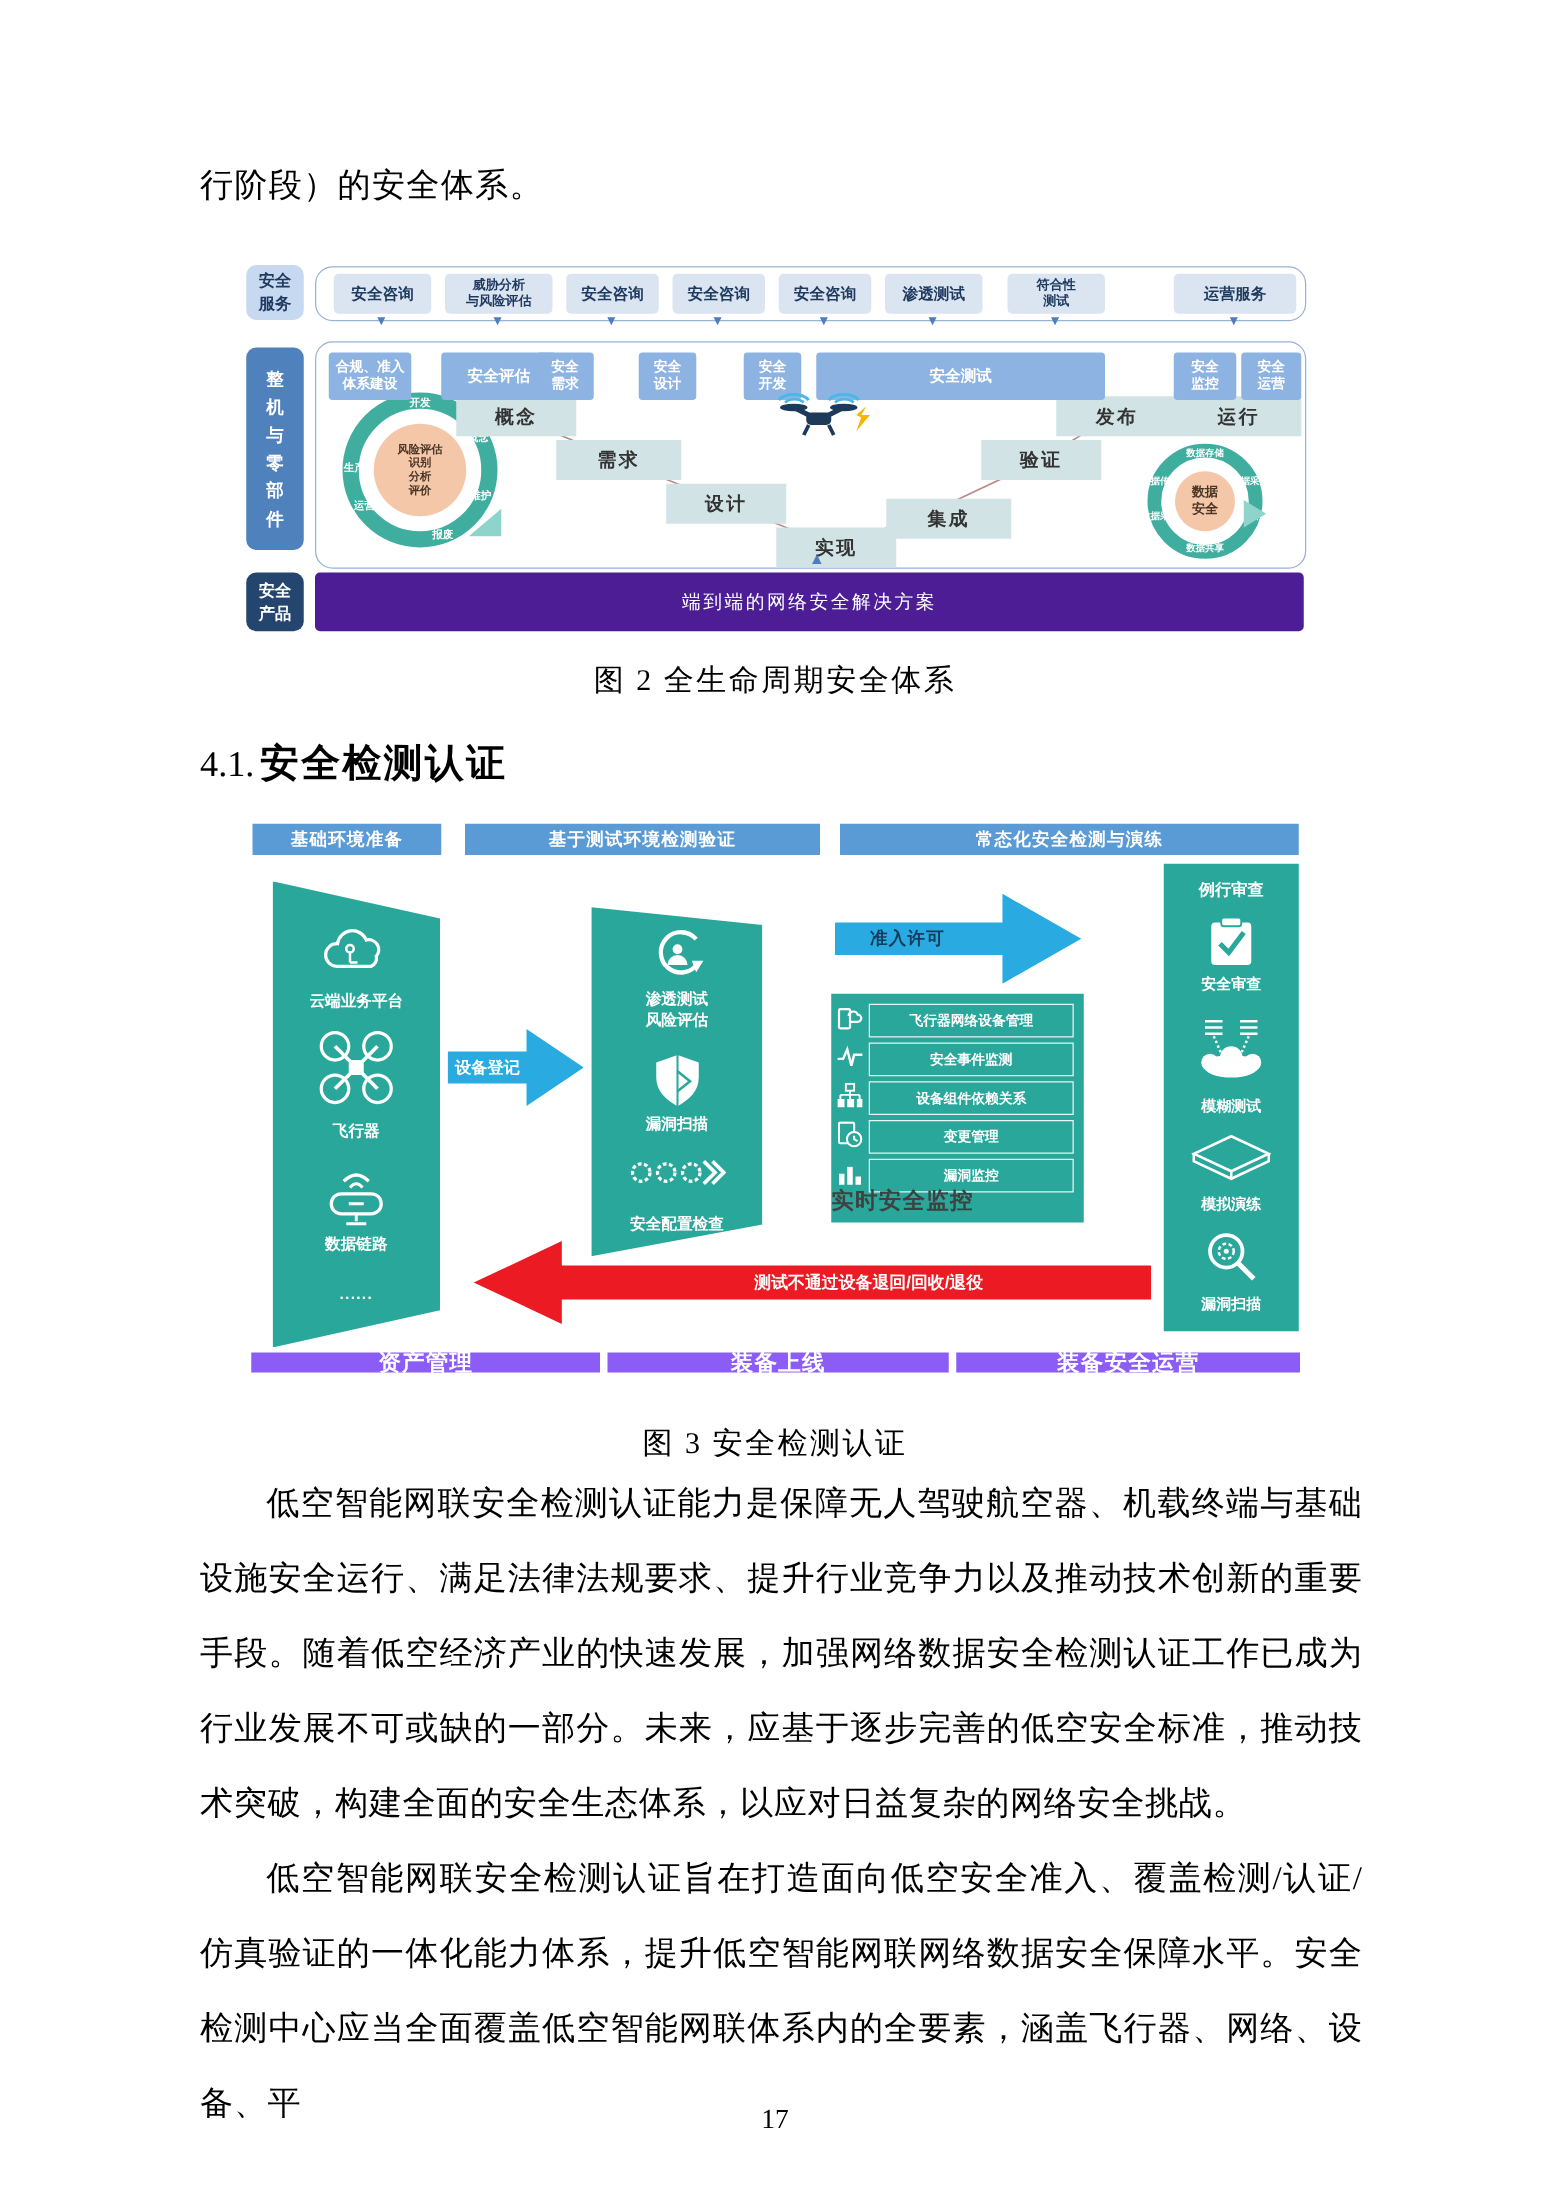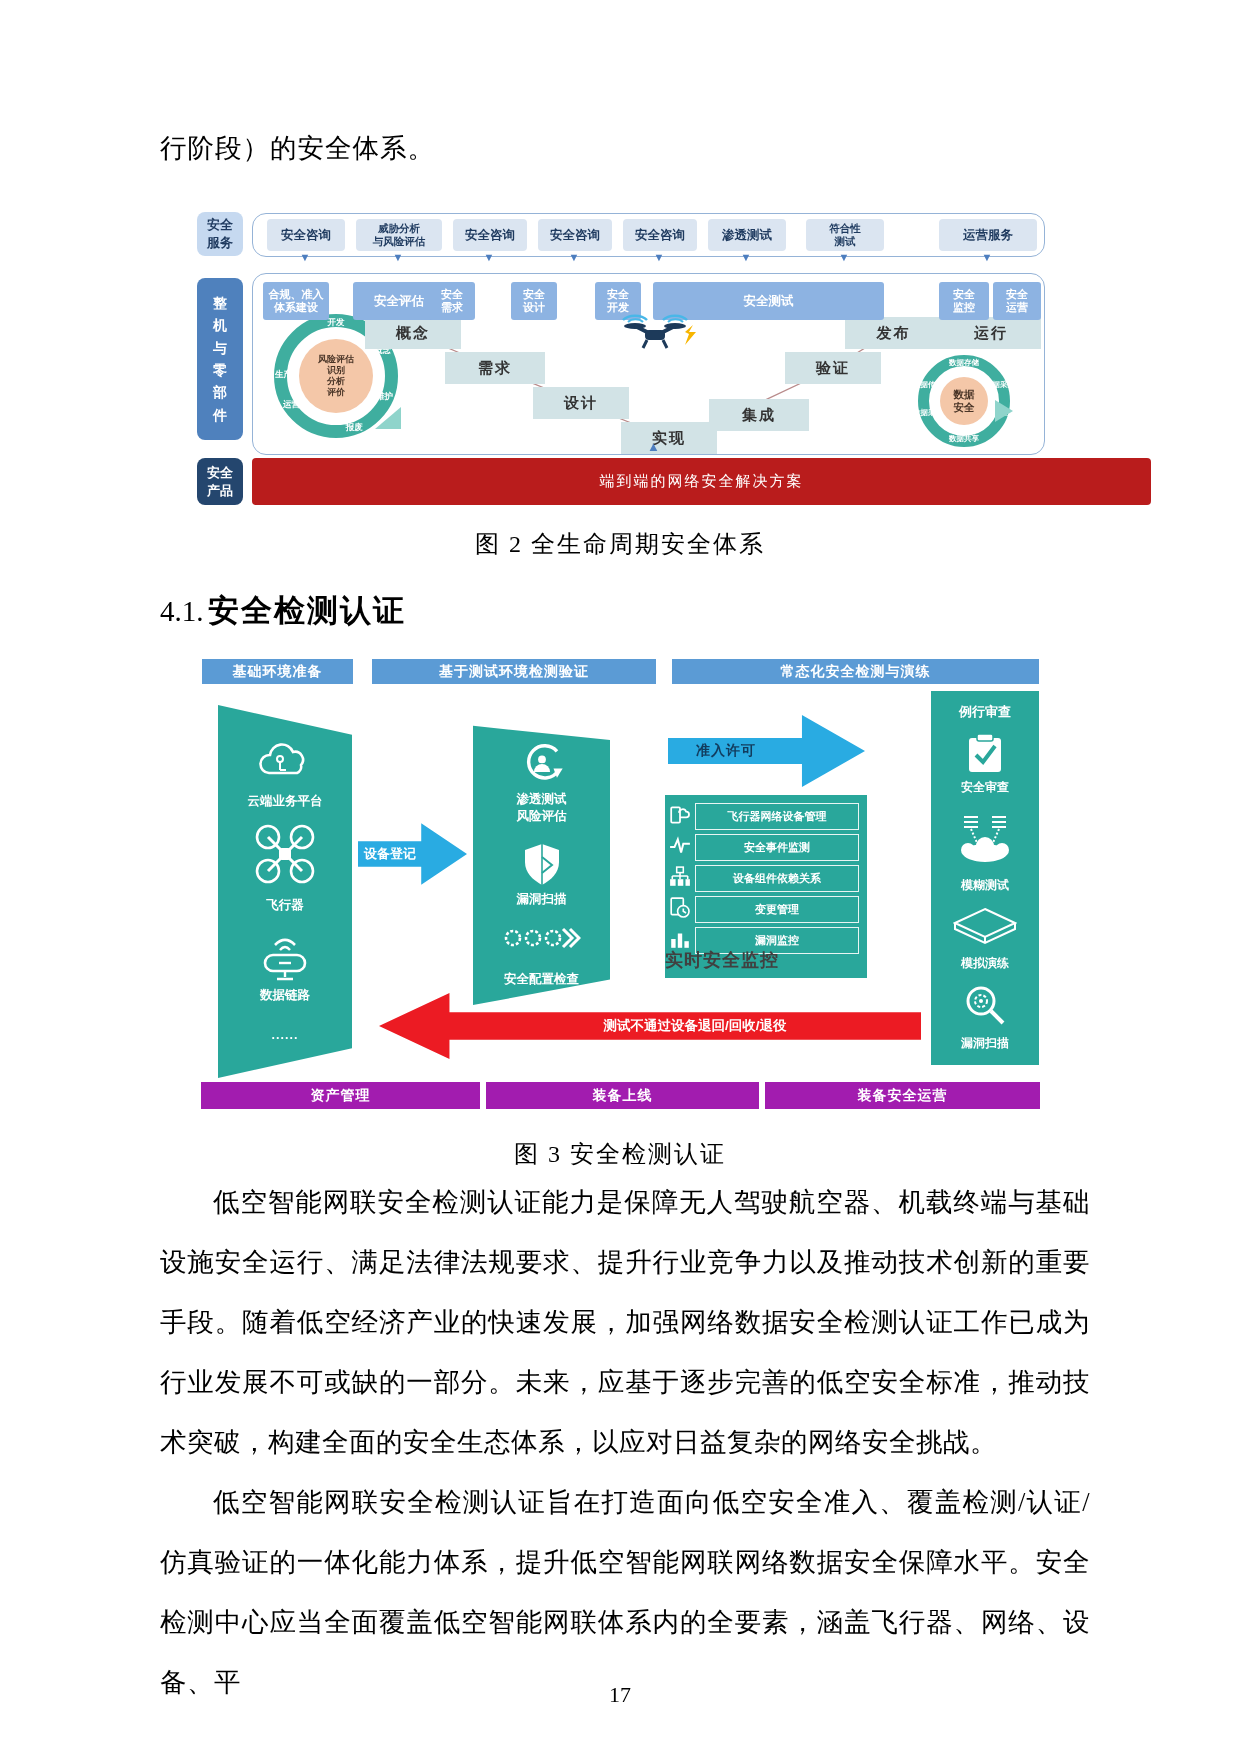--- a/index.html
+++ b/index.html
@@ -35,21 +35,21 @@
   .tri{position:absolute;top:62px;transform:translateX(-50%);color:#4d7ebf;font-size:11px;line-height:1;}
   .tri::before{content:"▼";}
   .uptri{left:474px;top:250px;color:#4d7ebf;font-size:13px;line-height:1;}
   .uptri::before{content:"▲";}
   .p-box{position:absolute;top:8px;height:38px;background:#8db3e2;color:#fff;border-radius:3px;
          font-weight:600;font-size:12.5px;}
   .p-box.two{font-size:11px;line-height:1.2;}
   .v-box{position:absolute;height:32px;background:#d2e3e6;color:#333;
          font-weight:600;font-size:15px;letter-spacing:2px;}
   .vlines{position:absolute;left:0;top:0;}
-  .darkbar{left:79px;top:268px;width:899px;height:47px;background:#b91c1c;border-radius:4px;
+  .darkbar{left:79px;top:268px;width:791px;height:47px;background:#4c1d95;border-radius:4px;
            color:#fff;font-size:15px;letter-spacing:2px;}
   .ring{position:absolute;border-radius:50%;box-sizing:border-box;border:13px solid #3fae9f;}
   .cycle1{left:21px;top:40px;width:124px;height:124px;}
   .cycle2{left:665px;top:81px;width:92px;height:92px;border-width:11px;}
   .ring-core{position:absolute;left:50%;top:50%;transform:translate(-50%,-50%);
              background:#f4c7a8;border-radius:50%;color:#4a3527;font-weight:bold;}
   .core1{width:74px;height:74px;font-size:9px;line-height:1.25;}
   .core2{width:48px;height:48px;font-size:10.5px;line-height:1.2;}
   .ring-lbl{position:absolute;color:#fff;font-weight:bold;white-space:nowrap;}
   .cycle1 .ring-lbl{font-size:8.5px;}
@@ -81,22 +81,22 @@
   .mon-ico{position:absolute;left:4px;width:22px;height:22px;}
   .mon-footer{position:absolute;left:0;bottom:6px;width:100%;text-align:left;
               color:#404040;font-weight:bold;font-size:18px;letter-spacing:1px;}
   .panel-right{left:753px;top:36px;width:108px;height:374px;}
   .pr-lbl{position:absolute;left:0;width:100%;text-align:center;color:#fff;
           font-weight:bold;font-size:12px;}
   .red-arrow{left:201px;top:335px;width:542px;height:72px;background:#ec1b23;
      clip-path:polygon(0 50%,13% 4%,13% 31%,100% 31%,100% 69%,13% 69%,13% 96%);}
   .red-arrow span{position:absolute;left:90px;right:0;top:50%;transform:translateY(-50%);
      text-align:center;color:#fff;font-weight:bold;font-size:13.5px;}
-  .f3-bar{top:427px;height:27px;background:#a21caf;color:#fff;font-weight:bold;
-          font-size:14px;letter-spacing:1px;}
+  .f3-bar{top:427px;height:16px;background:#8b5cf6;color:#fff;font-weight:bold;
+          font-size:18px;letter-spacing:1px;}
   .p-ico{position:absolute;left:50%;transform:translateX(-50%);}
   .dots{letter-spacing:1px;font-weight:bold;}
 </style>
 </head>
 <body>
 
 <div class="abs intro-line serif">行阶段）的安全体系。</div>
 
 <div class="abs fig2">
 

